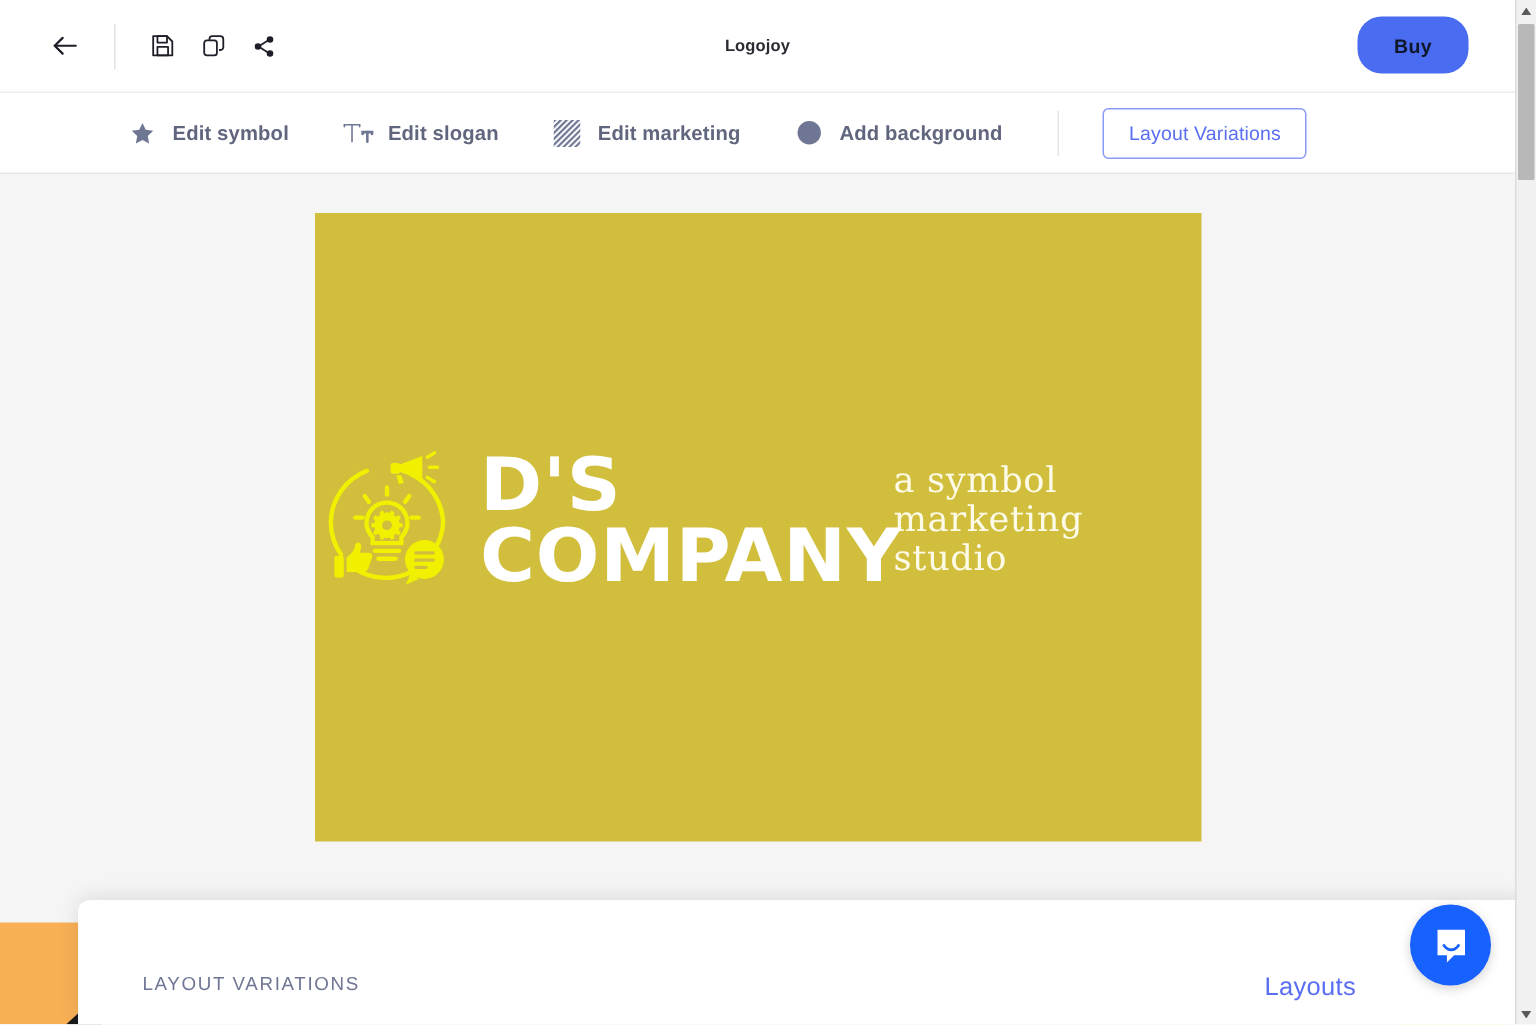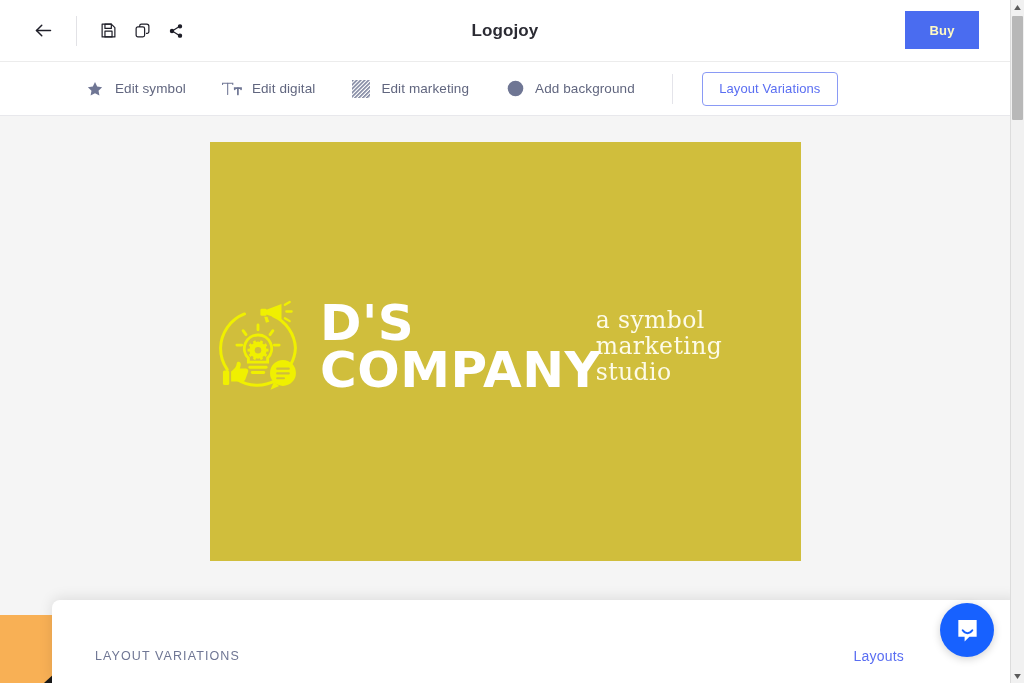--- a/index.html
+++ b/index.html
@@ -57,36 +57,36 @@
     margin: 0 14px 0 16px;
   }
 
   .topbar-title {
     position: absolute;
     left: 0; right: 0;
     top: 0;
     height: 62px;
     line-height: 62px;
     text-align: center;
-    font-size: 17px;
+    font-size: 11px;
     font-weight: bold;
     color: #2b2b33;
     pointer-events: none;
     letter-spacing: .1px;
   }
 
   .buy-btn {
     position: absolute;
     right: 31px;
     top: 11px;
     width: 74px;
     height: 38px;
-    border-radius: 0;
+    border-radius: 16px;
     background: #4a6cf0;
-    color: #fef9c3;
+    color: #0f172a;
     border: none;
     font-size: 13px;
     font-weight: bold;
     font-family: "Liberation Sans", sans-serif;
     cursor: pointer;
     letter-spacing: .2px;
   }
 
   
   .toolbar {
@@ -115,20 +115,21 @@
     justify-content: center;
     width: 22px;
     height: 22px;
     margin-right: 9px;
     color: #6f7694;
   }
   .tool-item .tool-label {
     font-size: 13.5px;
     color: #61667f;
     letter-spacing: .1px;
+    font-weight: bold;
   }
 
   .toolbar-divider {
     width: 1px;
     height: 30px;
     background: #e4e4ea;
     margin-right: 29px;
     margin-left: 2px;
   }
 
@@ -251,21 +252,21 @@
     top: 49px;
     font-size: 12.5px;
     letter-spacing: 1.1px;
     color: #6f7694;
   }
 
   .panel-link {
     position: absolute;
     right: 116px;
     top: 48px;
-    font-size: 14px;
+    font-size: 17px;
     color: #5a6ef2;
     cursor: pointer;
     letter-spacing: .2px;
   }
 
   
   .chat-bubble {
     position: absolute;
     right: 30px;
     bottom: 26px;
@@ -378,21 +379,21 @@
 
     <div class="tool-item">
       <span class="tool-icon">
         <svg width="22" height="18" viewBox="0 0 28 20" fill="none" stroke="currentColor" stroke-width="1.35" stroke-linecap="round">
           <path d="M2 4.2V2.6h13v1.6"></path>
             <path d="M8.5 2.6V17"></path>
           <path d="M17.5 10.4V8.8h8v1.6" stroke-width="2.2"></path>
             <path d="M21.5 8.8V17" stroke-width="2.2"></path>
         </svg>
       </span>
-      <span class="tool-label">Edit digital</span>
+      <span class="tool-label">Edit slogan</span>
     </div>
 
     <div class="tool-item">
       <span class="tool-icon">
         <svg width="18" height="18" viewBox="0 0 20 20">
           <defs>
             <pattern id="stripes" width="3.1" height="3.1" patternTransform="rotate(45)" patternUnits="userSpaceOnUse">
               <rect width="1.6" height="3.1" fill="currentColor"></rect>
             </pattern>
           </defs>

